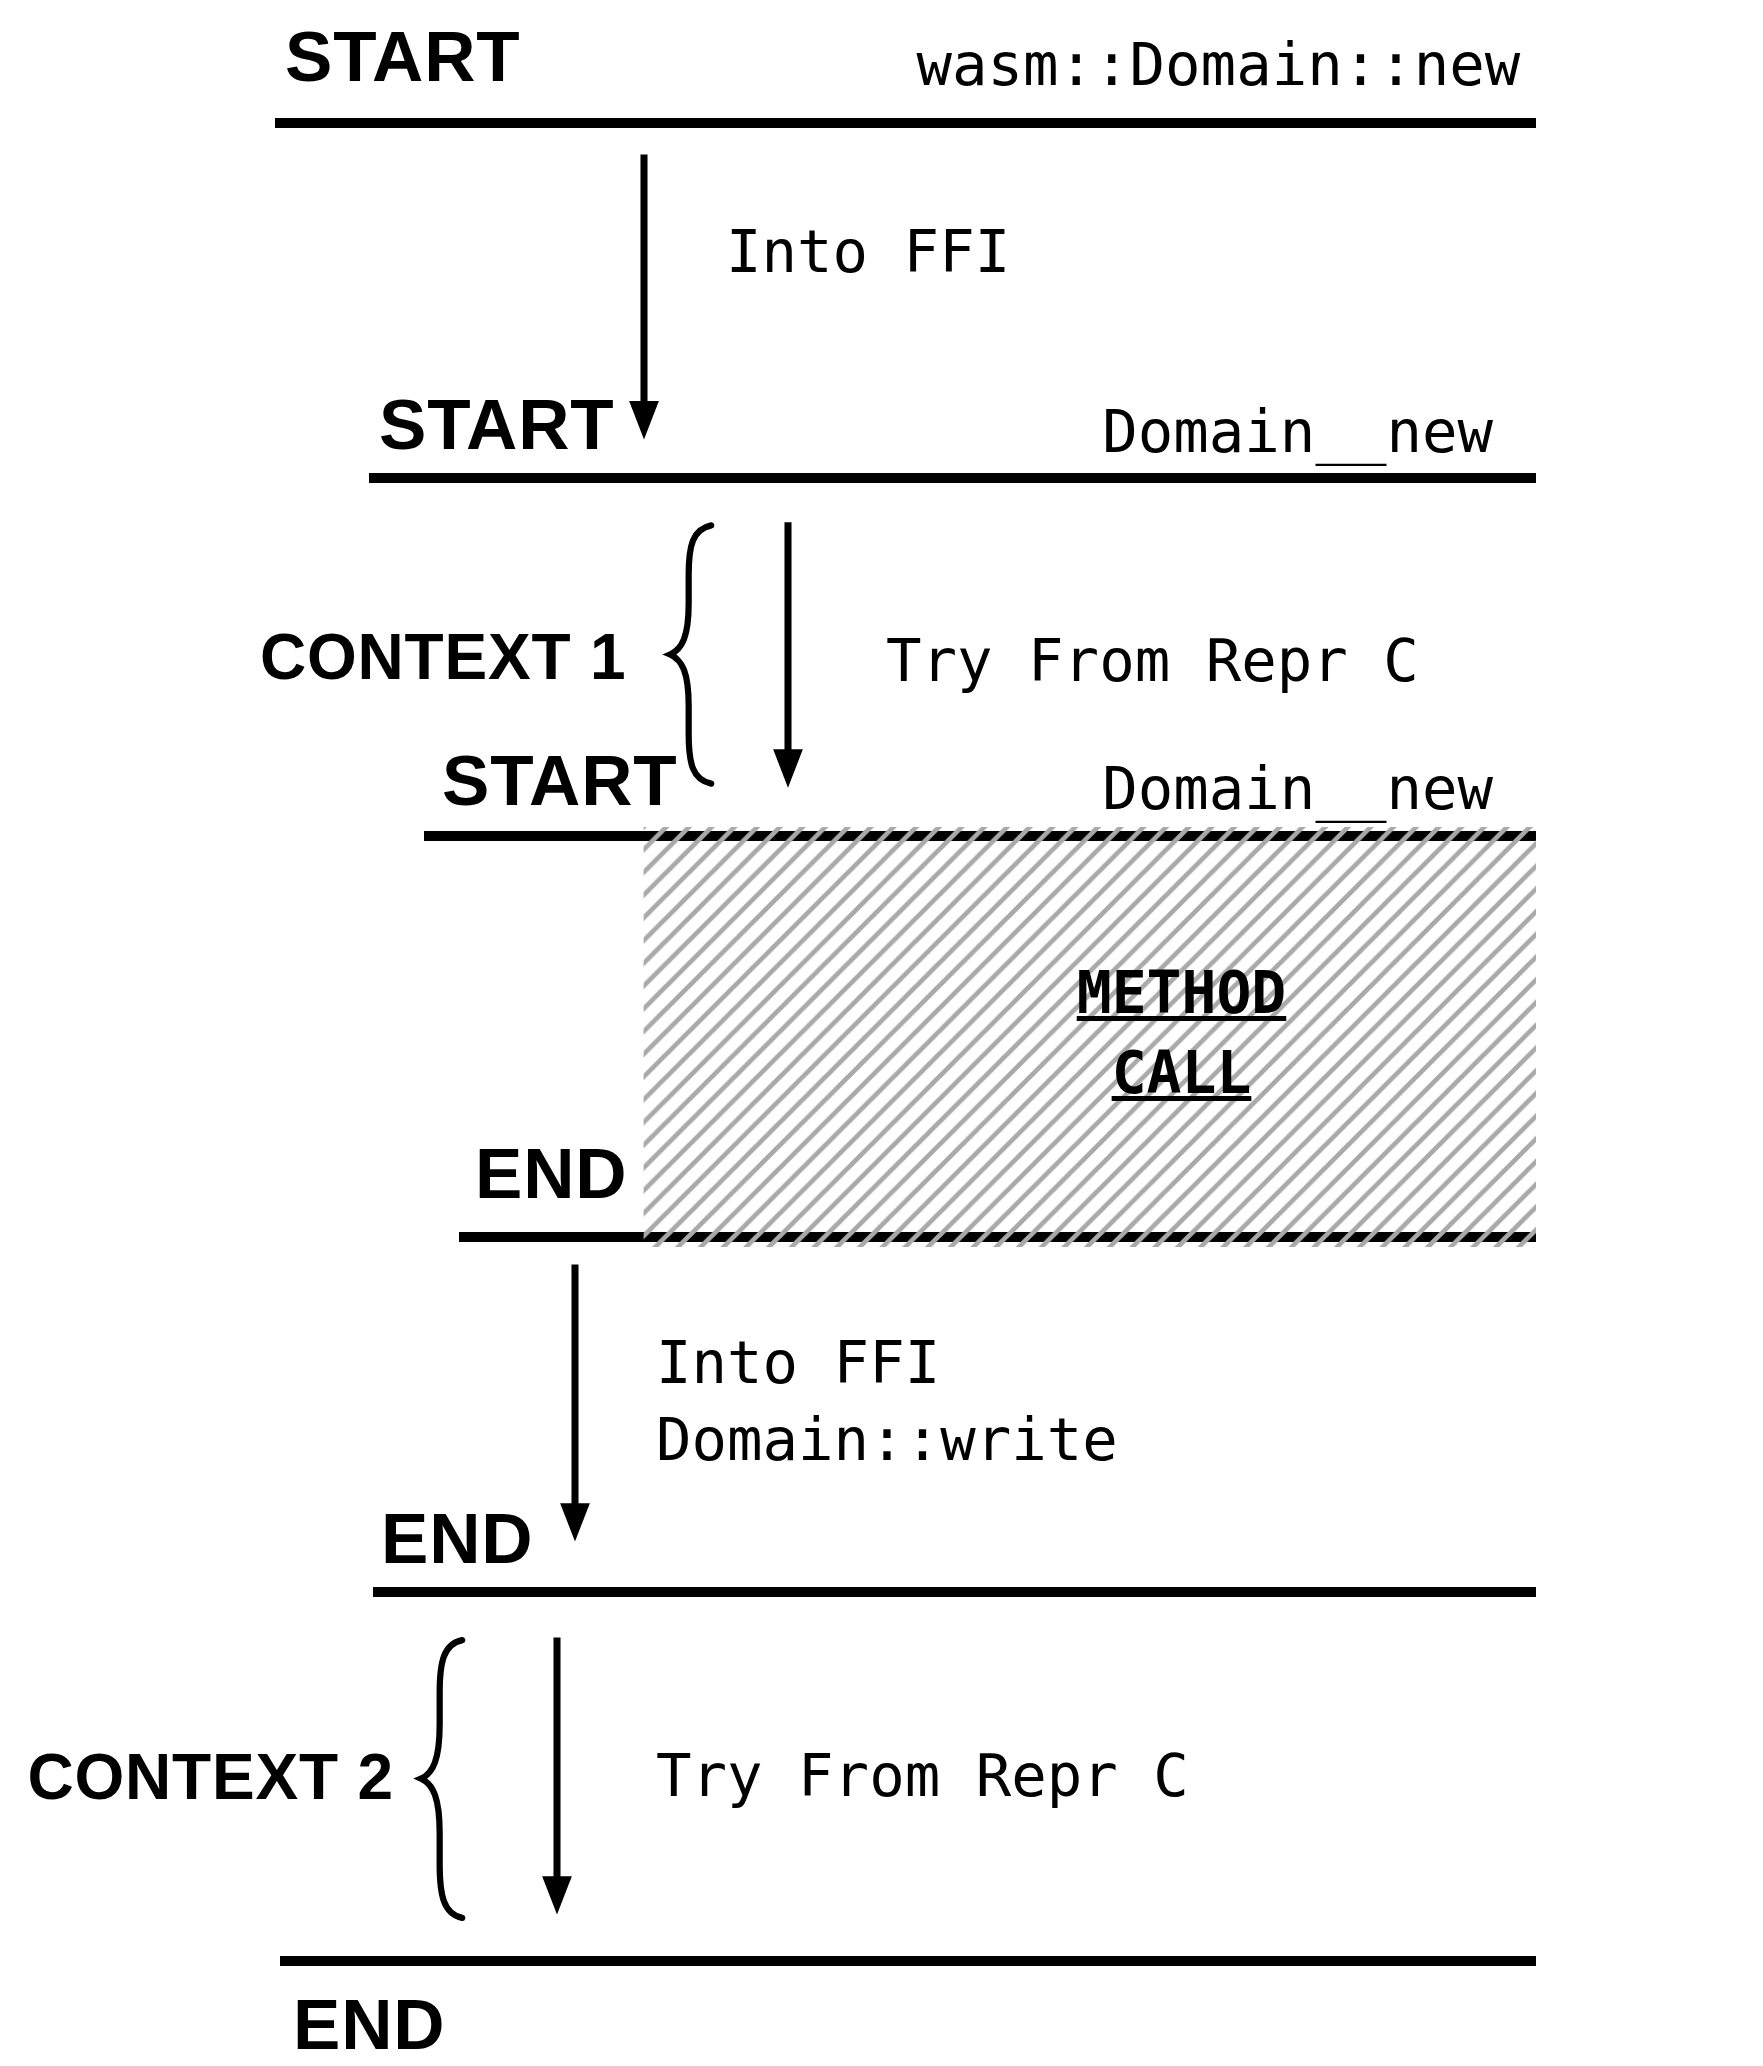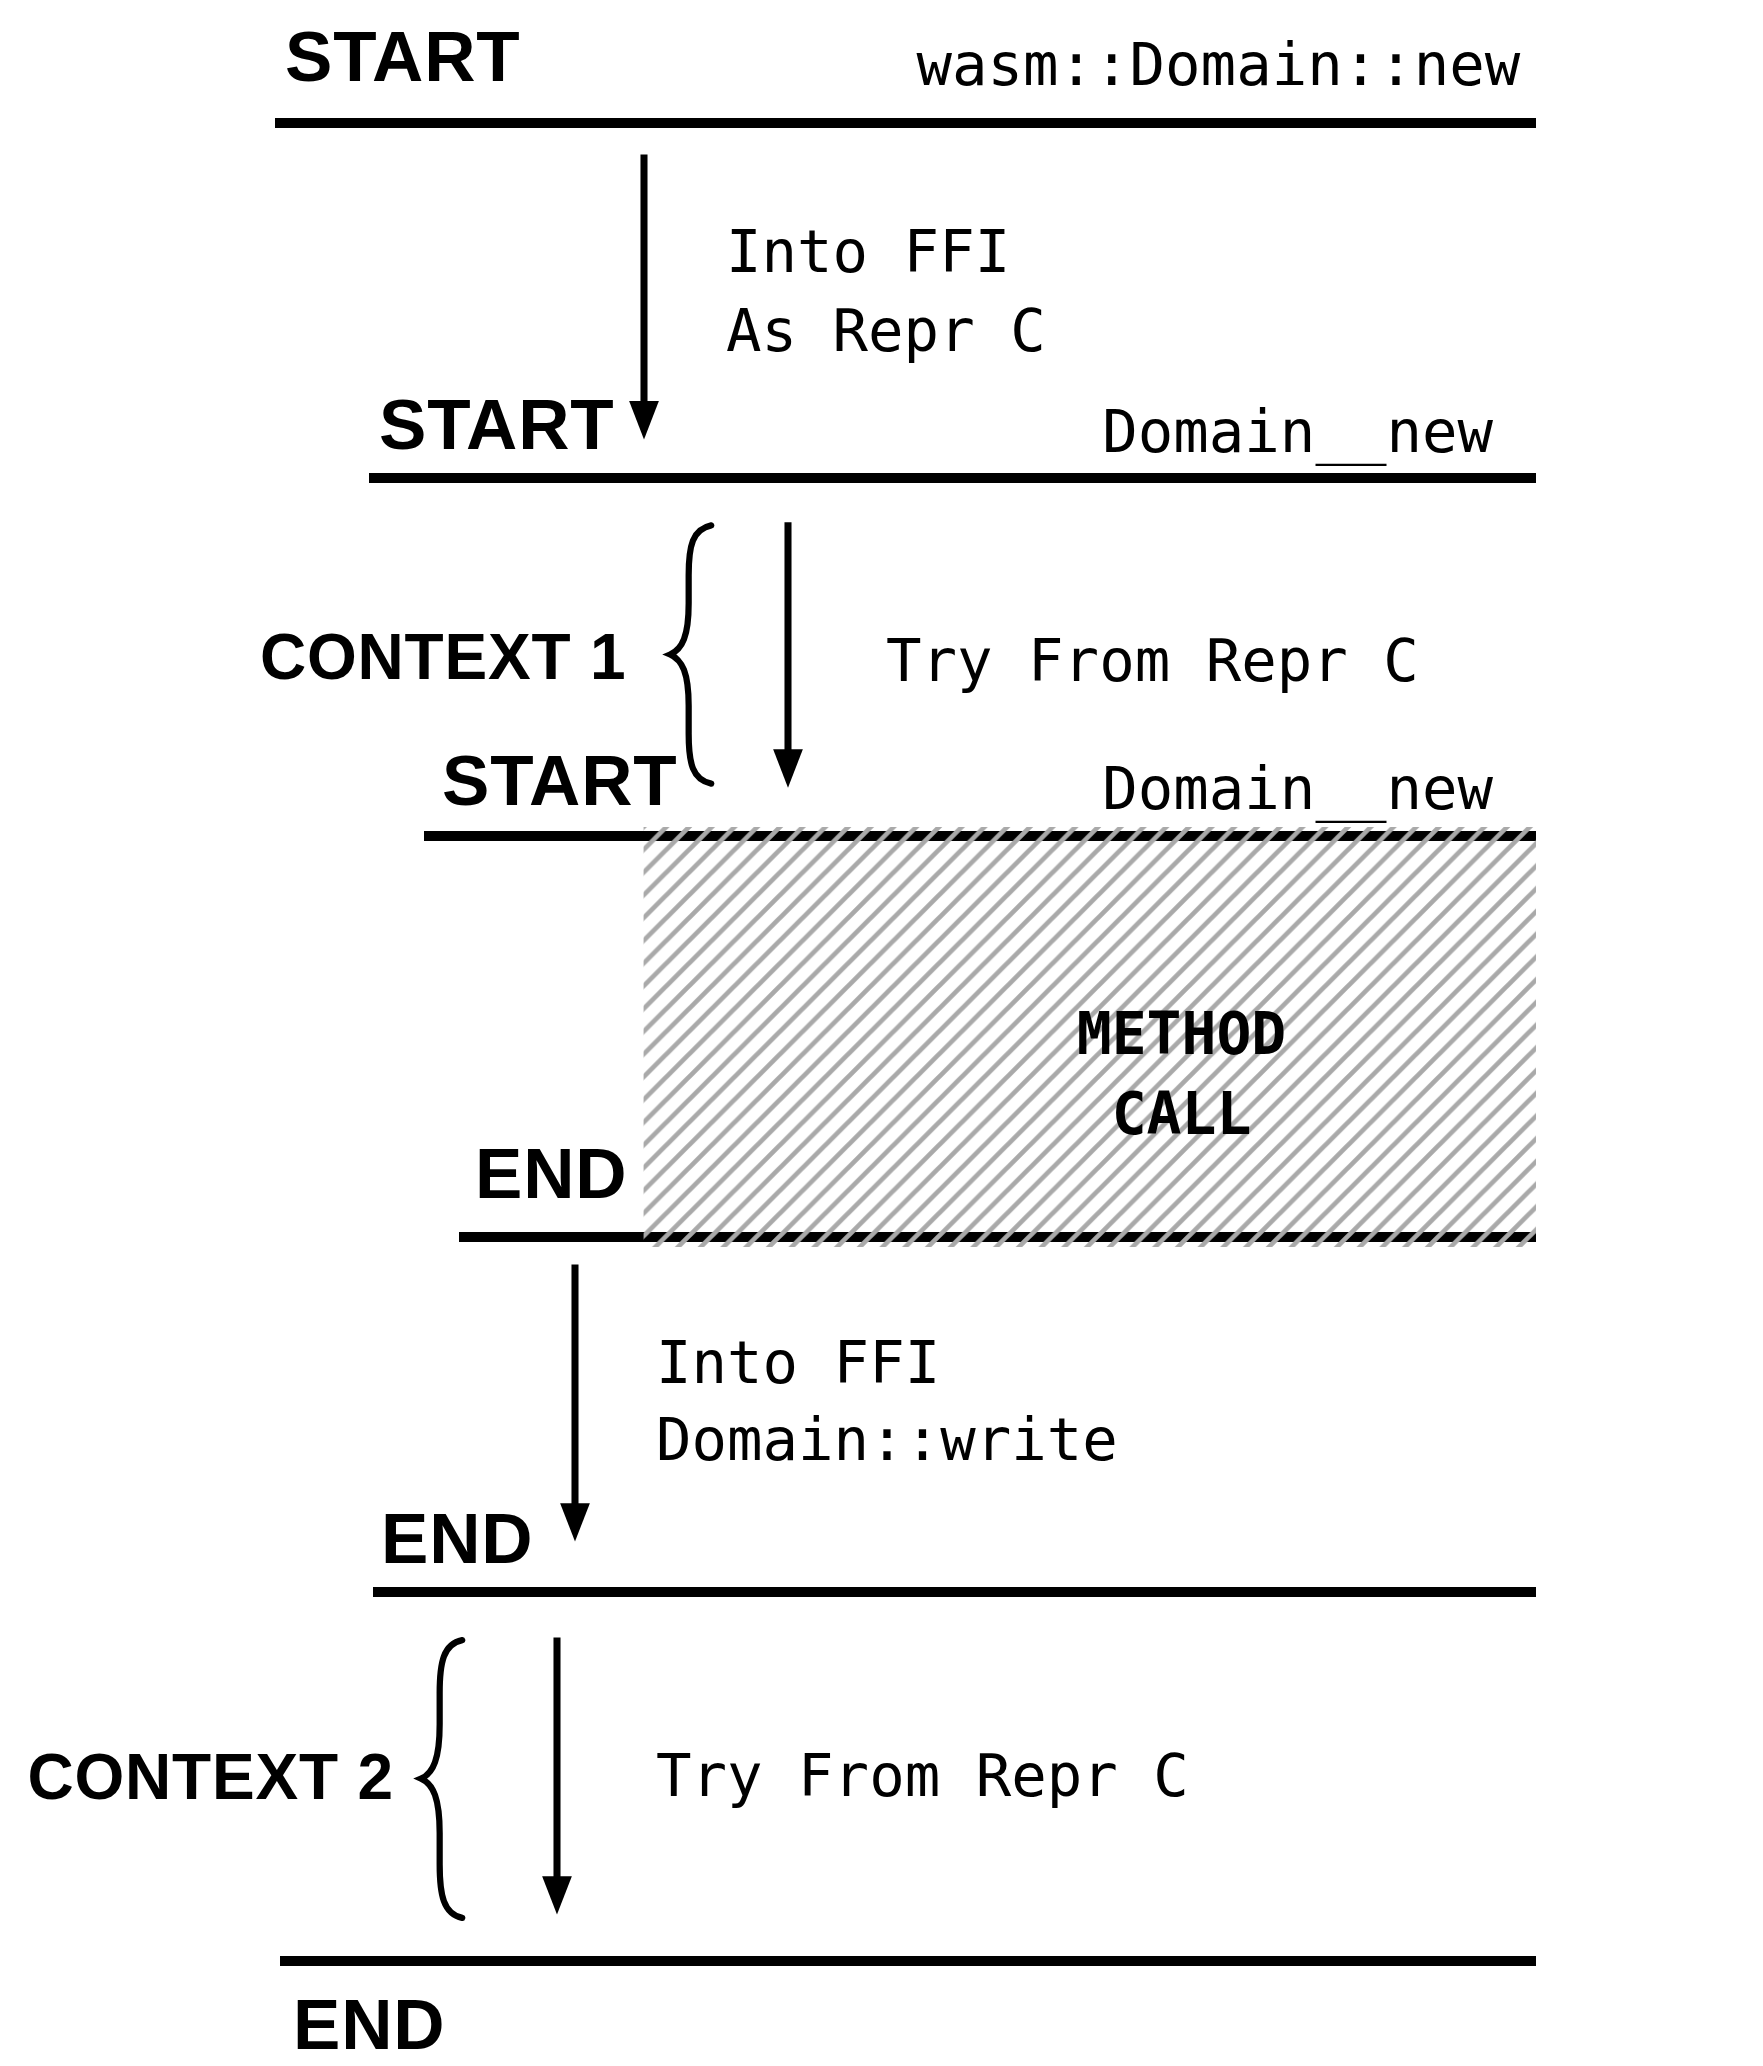--- a/index.html
+++ b/index.html
@@ -40,28 +40,29 @@
     font-family: "Liberation Sans", sans-serif;
     font-weight: 700;
     font-size: 64px;
     line-height: 1;
     letter-spacing: 0.8px;
     white-space: pre;
   }
   .mc {
     position: absolute;
     left: 643px;
-    top: 994px;
+    top: 953px;
     width: 1077px;
     text-align: center;
     font-family: "DejaVu Sans Mono", monospace;
     font-weight: 700;
     font-size: 58px;
     line-height: 80px;
     white-space: pre;
+    text-decoration: underline;
   }
   svg.shape { position: absolute; overflow: visible; }
 </style>
 </head>
 <body>
 
 <div id="canvas">
 
   <div class="rule" style="left:275px; top:118px;"></div>
   <div class="rule" style="left:369px; top:473px;"></div>
@@ -75,21 +76,20 @@
   <div class="marker" style="left:442px; top:745px;">START</div>
   <div class="marker" style="left:475px; top:1138px;">END</div>
   <div class="marker" style="left:381px; top:1503px;">END</div>
   <div class="marker" style="left:293px; top:1989px;">END</div>
 
   <div class="fn" style="right:15.7px; top:35px;">wasm::Domain::new</div>
   <div class="fn" style="right:43px; top:402px;">Domain__new</div>
   <div class="fn" style="right:43px; top:759px;">Domain__new</div>
 
   <div class="fn" style="left:726px; top:222px;">Into FFI</div>
-  <div class="fn" style="left:726px; top:301px;">As Repr C</div>
   <div class="fn" style="left:886px; top:631px;">Try From Repr C</div>
   <div class="fn" style="left:656px; top:1333px;">Into FFI</div>
   <div class="fn" style="left:656px; top:1410px;">Domain::write</div>
   <div class="fn" style="left:656px; top:1746px;">Try From Repr C</div>
 
   <div class="ctx" style="left:260px; top:625px;">CONTEXT 1</div>
   <div class="ctx" style="left:27.5px;  top:1745px;">CONTEXT 2</div>
 
   <svg class="shape" style="left:663px; top:521px;" width="56" height="267" viewBox="0 0 72 340">
     <path d="M 62,4 C 38,9 33,30 33,68 L 33,104 C 33,146 25,163 9,170 C 25,177 33,194 33,236 L 33,272 C 33,310 38,331 62,336" fill="none" stroke-width="8" stroke-linecap="round" stroke="#000000"></path>

